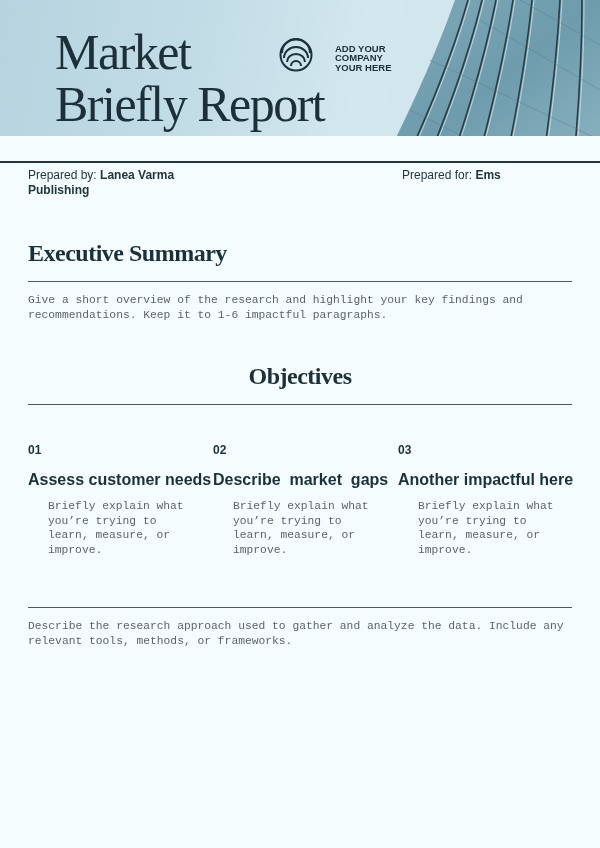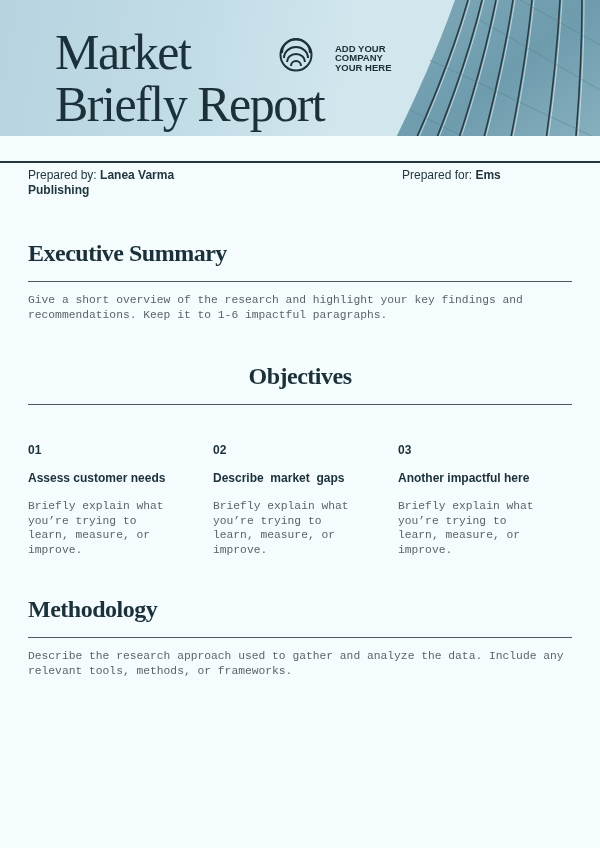--- a/index.html
+++ b/index.html
@@ -72,25 +72,25 @@
   #sec-exec { top: 238px; }
   #sec-obj { top: 361px; text-align: center; }
   #sec-meth { top: 594px; }
 
   .objectives {
     position: absolute; left: 28px; top: 443px; width: 560px;
     display: flex;
   }
   .obj { width: 185px; }
   .obj-num { font-weight: bold; font-size: 12px; color: #1b3038; height: 14px; }
-  .obj-title { font-weight: bold; font-size: 12px; color: #1b3038; margin-top: 14px; height: 14px; }
+  .obj-title { font-weight: bold; font-size: 16px; color: #1b3038; margin-top: 14px; height: 14px; }
   .obj-desc {
     font-family: "Liberation Mono", monospace;
     font-size: 11.3px; line-height: 14.7px; color: #5b6468;
-    margin-top: 14px; width: 150px;
+    margin-top: 14px; width: 150px; margin-left: 20px;
   }
 </style>
 </head>
 <body>
 
 <div class="page">
 
   <div class="header">
     <svg class="building" viewBox="0 0 230 180" preserveAspectRatio="none">
       <defs>
@@ -188,18 +188,17 @@
       <div class="obj-desc">Briefly explain what you’re trying to learn, measure, or improve.</div>
     </div>
     <div class="obj">
       <div class="obj-num">03</div>
       <div class="obj-title">Another impactful here</div>
       <div class="obj-desc">Briefly explain what you’re trying to learn, measure, or improve.</div>
     </div>
   </div>
 
   <div class="section" id="sec-meth">
-    <h2>Methodology</h2>
     <div class="rule"></div>
     <div class="body-text">Describe the research approach used to gather and analyze the data. Include any relevant tools, methods, or frameworks.</div>
   </div>
 
 </div>
 
 </body></html>

